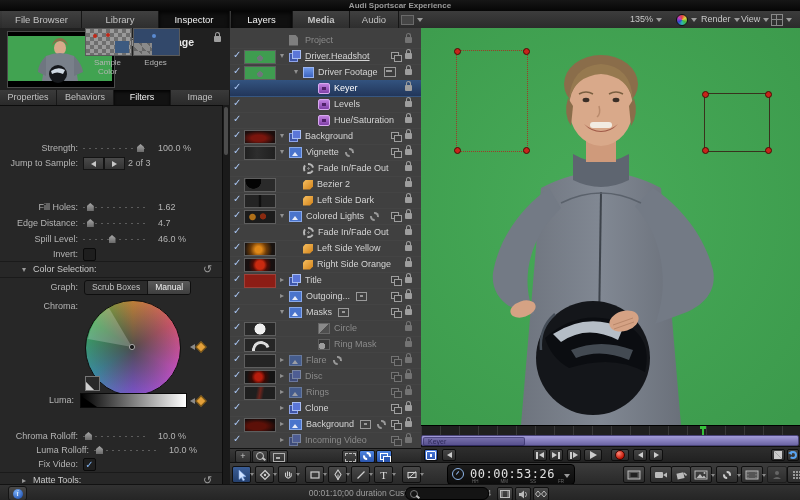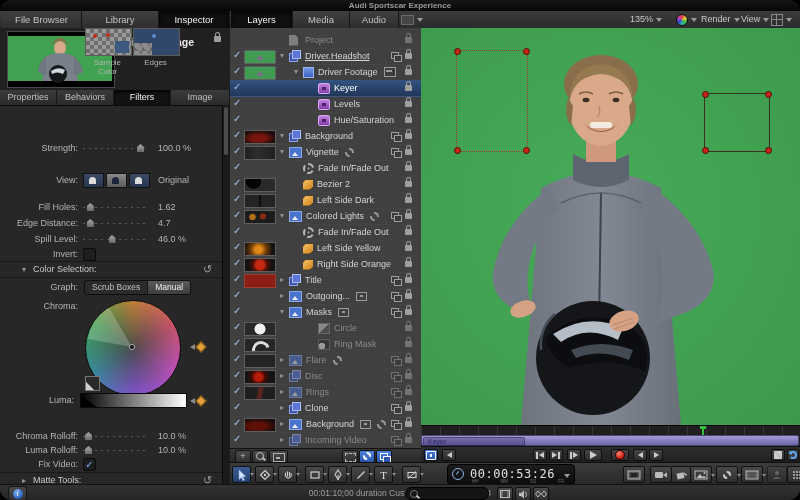--- a/index.html
+++ b/index.html
@@ -1,18 +1,18 @@
 <!DOCTYPE html>
 <html><head>
 <meta charset="utf-8">
 <style>
   html,body{margin:0;padding:0;background:#000;}
   #app{position:relative;width:800px;height:500px;overflow:hidden;
        font-family:"Liberation Sans","DejaVu Sans",sans-serif;
-       background:#242424;color:#b8b8b8;font-size:9px;border-radius:12px;-webkit-font-smoothing:antialiased;}
+       background:#242424;color:#b8b8b8;font-size:9px;-webkit-font-smoothing:antialiased;}
   .abs{position:absolute;}
   
   .titlebar{left:0;top:0;width:800px;height:11px;background:linear-gradient(#161616,#060606);
             color:#9a9a9a;font-size:8px;text-align:center;line-height:11px;font-weight:bold;}
   
   .tabstrip{left:0;top:11px;width:800px;height:17px;background:linear-gradient(#3c3c3c,#2b2b2b);
             border-bottom:1px solid #000;}
   .tab{position:absolute;top:0;height:17px;line-height:17px;text-align:center;font-size:9.5px;
        color:#c2c2c2;background:linear-gradient(#404040,#2e2e2e);border-right:1px solid #161616;cursor:default;}
   .tab.sel{background:#101010;color:#f0f0f0;box-shadow:inset 0 2px 4px rgba(0,0,0,.8);}
@@ -216,21 +216,21 @@
   <div class="abs titlebar">
     <span>Audi Sportscar Experience</span>
   </div>
 
   <div class="abs tabstrip">
     <div class="tab" style="left:2px;width:79px;"><span>File Browser</span></div>
     <div class="tab" style="left:82px;width:76px;"><span>Library</span></div>
     <div class="tab sel" style="left:159px;width:70px;"><span>Inspector</span></div>
 
     <div class="tab sel" style="left:231px;width:61px;"><span>Layers</span></div>
-    <div class="tab" style="left:293px;width:56px;"><span>Media</span></div>
+    <div class="tab" style="left:293px;width:56px;font-weight:bold;"><span>Media</span></div>
     <div class="tab" style="left:350px;width:48px;"><span>Audio</span></div>
     <div class="cv-toolbtn" style="left:401px;"><span class="pmenu"></span><span class="caret"></span></div>
 
     <div class="cv-toolbtn" style="left:630px;"><span>135%</span><span class="caret"></span></div>
     <div class="cv-toolbtn" style="left:676px;"><span class="cwheel"></span><span class="caret"></span></div>
     <div class="cv-toolbtn" style="left:701px;"><span>Render</span><span class="caret"></span></div>
     <div class="cv-toolbtn" style="left:741px;text-align:right;"><span>View</span><span class="caret"></span></div>
     <div class="cv-toolbtn" style="left:771px;"><span class="gridico"></span><span class="caret"></span></div>
   </div>
 
@@ -275,28 +275,31 @@
     <div class="samplelabel" style="left:133px;">Edges</div>
 
     <div class="irow" style="top:113px;">
       <span class="ilabel">Strength:</span>
       <span class="slider">
           <span class="strack"></span>
           <span class="sthumb" style="left: 92%;"></span>
         </span>
       <span class="ival">100.0 %</span>
     </div>
-    <div class="irow" style="top:145px;">
-      <span class="ilabel">View:</span>
-      <span class="viewbtns">
-        <span class="vbtn"></span>
-        <span class="vbtn sel dark"></span>
-        <span class="vbtn"></span>
-      </span>
-      <span class="ival">Original</span>
+    <div class="irow" style="top:128px;">
+      <span class="ilabel">Jump to Sample:</span>
+      <span class="stepper">
+        <span class="stepbtn">
+            <span class="tri-l"></span>
+          </span>
+        <span class="stepbtn">
+            <span class="tri-r"></span>
+          </span>
+      </span>
+      <span class="ival" style="left:128px;">2 of 3</span>
     </div>
     <div class="irow" style="top:172px;">
       <span class="ilabel">Fill Holes:</span>
       <span class="slider">
           <span class="strack"></span>
           <span class="sthumb" style="left: 11%;"></span>
         </span>
       <span class="ival">1.62</span>
     </div>
     <div class="irow" style="top:188px;">
@@ -353,21 +356,21 @@
         <span class="kfd"></span>
       </span>
     <div class="irow" style="top:401px;">
       <span class="ilabel">Chroma Rolloff:</span>
       <span class="slider">
           <span class="strack"></span>
           <span class="sthumb" style="left: 8%;"></span>
         </span>
       <span class="ival">10.0 %</span>
     </div>
-    <div class="irow" style="top:415px;">
+    <div class="irow" style="top:415px;margin-left:11px;">
       <span class="ilabel">Luma Rolloff:</span>
       <span class="slider">
           <span class="strack"></span>
           <span class="sthumb" style="left: 8%;"></span>
         </span>
       <span class="ival">10.0 %</span>
     </div>
     <div class="irow" style="top:429px;">
       <span class="ilabel">Fix Video:</span>
       <span class="chk">✓</span>

